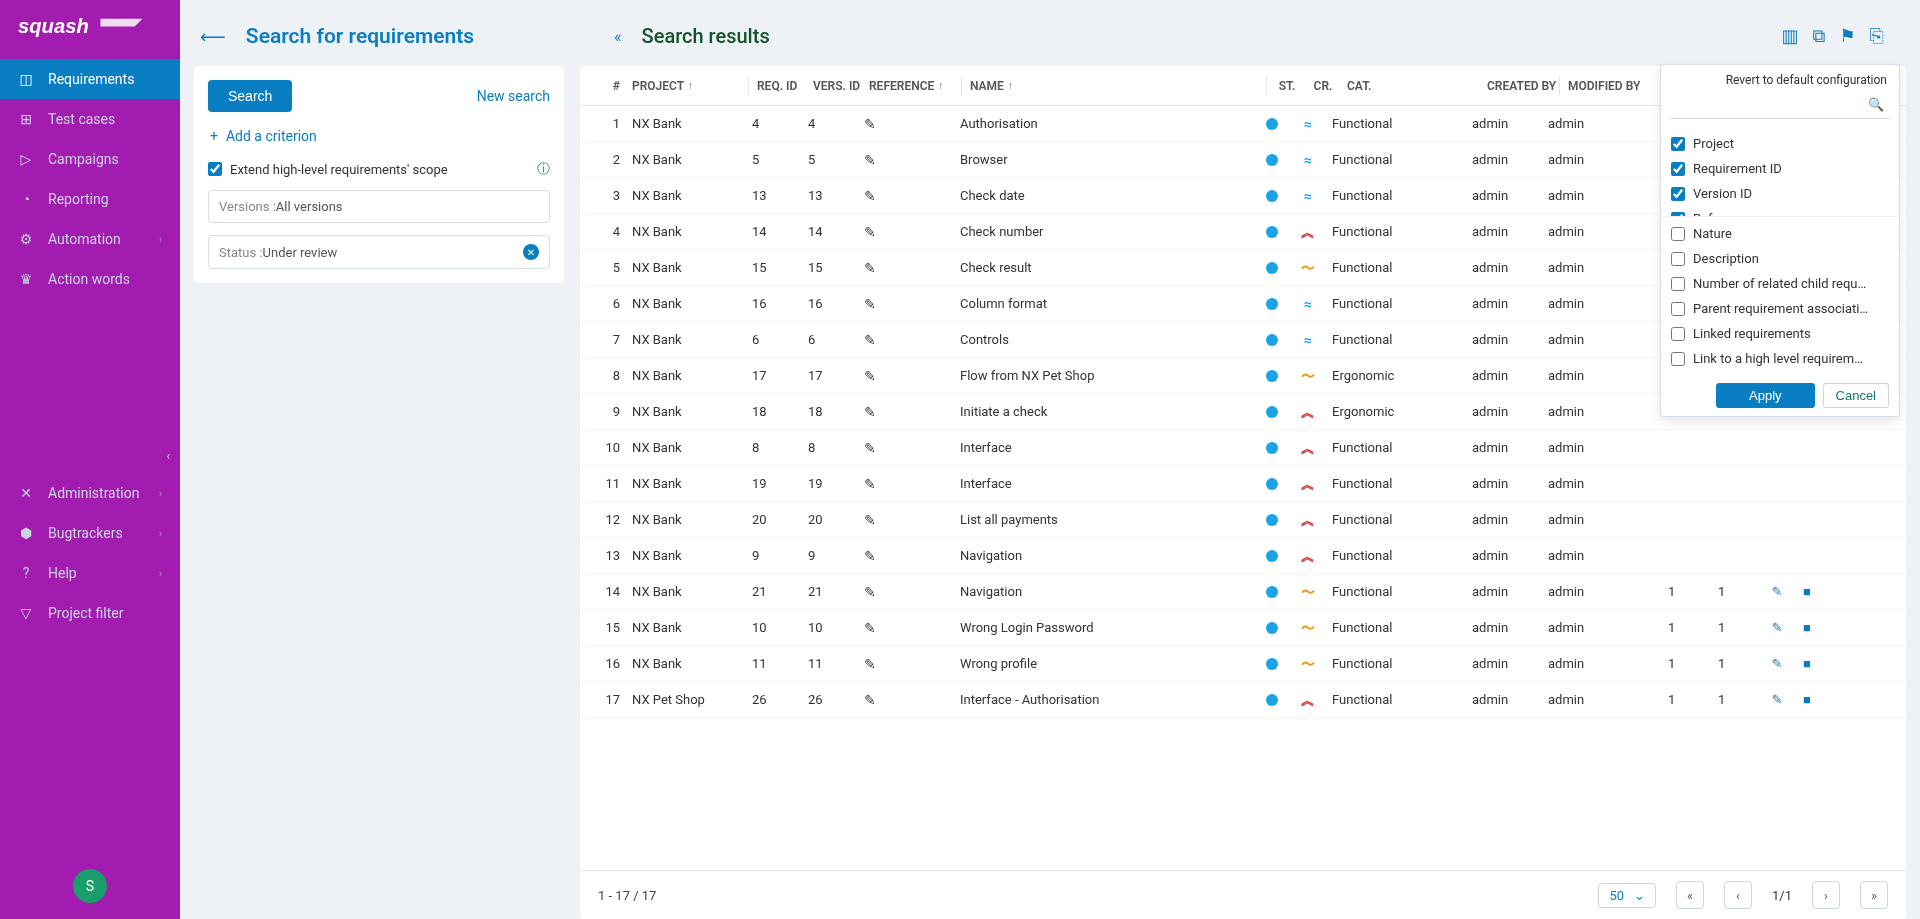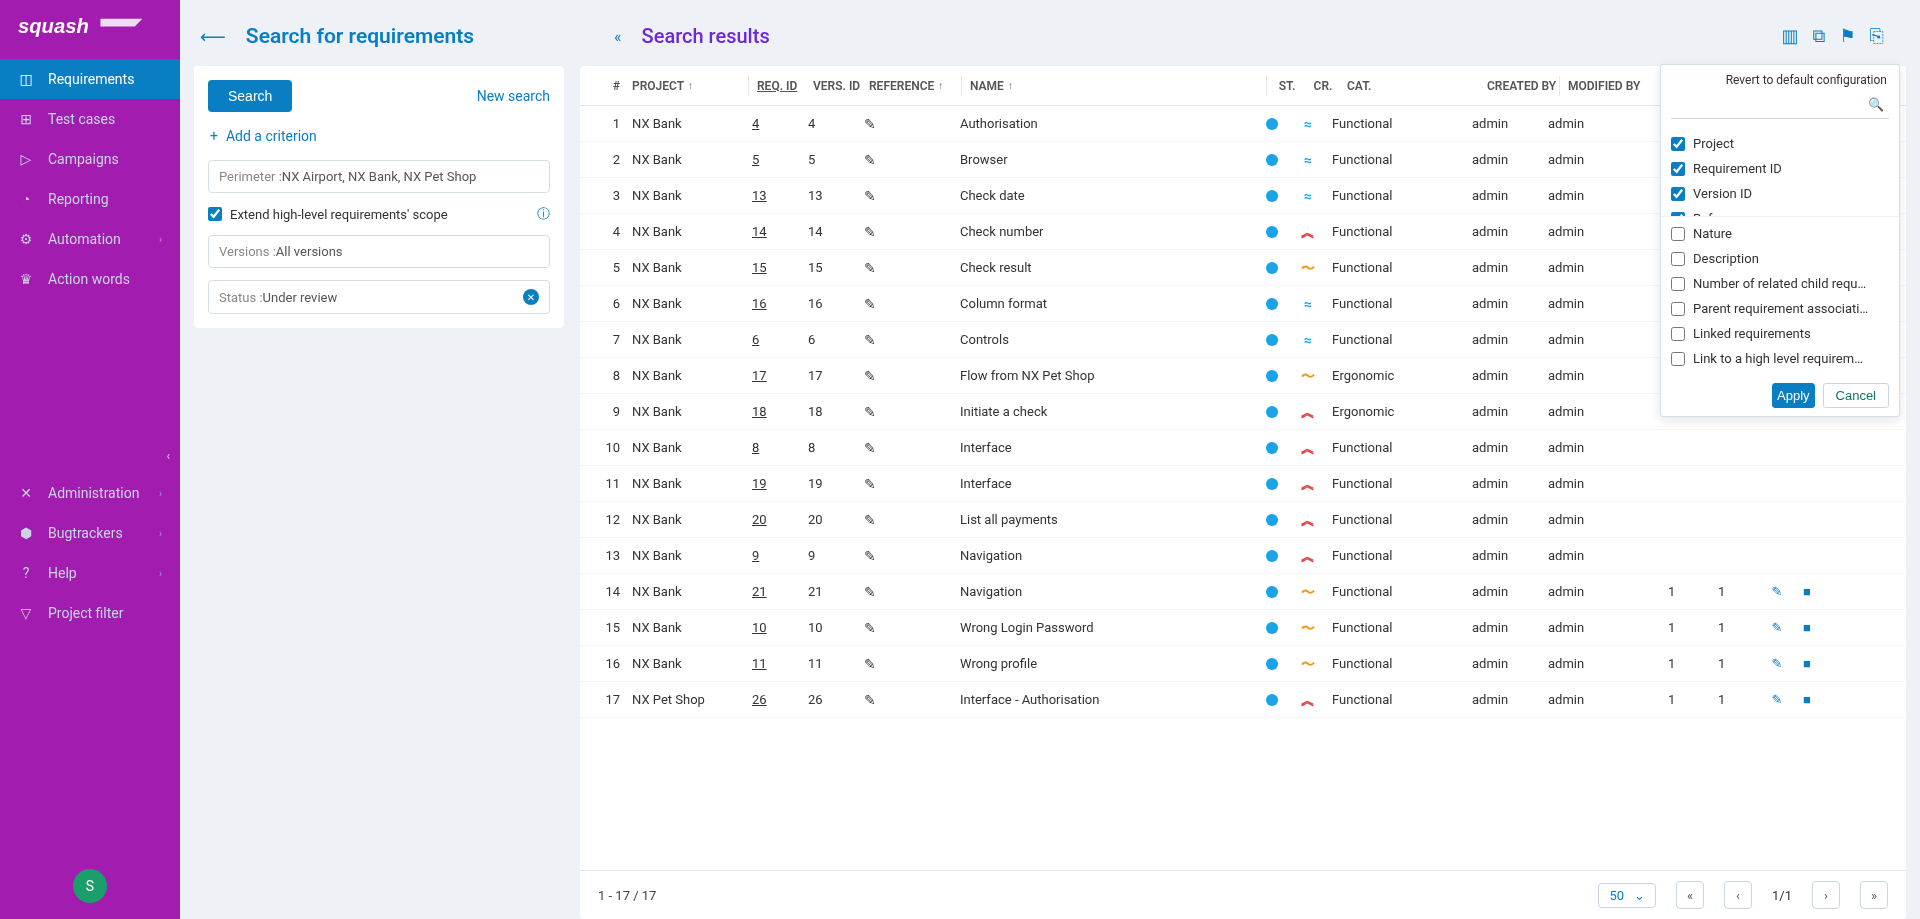--- a/index.html
+++ b/index.html
@@ -20,21 +20,21 @@
 .avatar-row { padding: 16px; display: flex; justify-content: center; }
 .avatar { width: 34px; height: 34px; border-radius: 50%; background: #1a9e6b; color: #fff; display: flex; align-items: center; justify-content: center; font-size: 14px; }
 
 
 .main { flex: 1; display: flex; flex-direction: column; padding: 10px 14px 0 14px; position: relative; }
 .header-row { display: flex; align-items: center; gap: 20px; padding: 14px 6px 18px 6px; }
 .header-back { color: #0a7ec2; font-size: 18px; }
 .header-title { color: #0a7ec2; font-size: 21px; font-weight: 600; }
 .header-sep { width: 100px; }
 .header-sub-back { color: #0a7ec2; font-size: 16px; }
-.header-subtitle { color: #6d28d9; font-size: 20px; font-weight: 500; }
+.header-subtitle { color: #14532d; font-size: 20px; font-weight: 500; }
 .toolbar-icons { margin-left: auto; display: flex; gap: 14px; color: #0a7ec2; padding-right: 16px; font-size: 18px; }
 
 .content { display: flex; flex: 1; gap: 16px; min-height: 0; }
 .criteria-panel { width: 370px; background: #fff; border-radius: 4px; padding: 14px; display: flex; flex-direction: column; gap: 12px; align-self: flex-start; }
 .crit-top { display: flex; align-items: center; justify-content: space-between; }
 .btn-search { background: #0a7ec2; color: #fff; border: none; padding: 8px 20px; border-radius: 4px; font-size: 14px; cursor: pointer; }
 .link-newsearch { color: #0a7ec2; font-size: 14px; cursor: pointer; }
 .add-crit { color: #0a7ec2; font-size: 14px; display: flex; align-items: center; gap: 8px; cursor: pointer; padding: 4px 2px; }
 .crit-box { border: 1px solid #d5dde6; border-radius: 4px; padding: 8px 10px; font-size: 13px; color: #555; display: flex; align-items: center; }
 .crit-label { color: #888; }
@@ -43,21 +43,21 @@
 .crit-help { margin-left: auto; color: #0a7ec2; }
 .crit-remove { margin-left: auto; width: 16px; height: 16px; border-radius: 50%; background: #0a7ec2; color: #fff; font-size: 10px; display: flex; align-items: center; justify-content: center; cursor: pointer; }
 
 .table-panel { flex: 1; background: #fff; border-radius: 4px; display: flex; flex-direction: column; min-height: 0; }
 .thead { display: flex; border-bottom: 1px solid #e3e8ef; padding: 0 6px; font-size: 12px; color: #555; font-weight: 600; height: 40px; align-items: center; }
 .tbody { flex: 1; overflow-y: auto; }
 .trow { display: flex; padding: 0 6px; height: 36px; align-items: center; font-size: 13px; color: #333; border-bottom: 1px solid #f4f6f9; }
 .cell { padding: 0 6px; overflow: hidden; text-overflow: ellipsis; white-space: nowrap; display: flex; align-items: center; }
 .c-num   { width: 40px; justify-content: flex-end; }
 .c-proj  { width: 120px; }
-.c-reqid { width: 56px; text-decoration: underline; }
+.c-reqid { width: 56px; }
 .c-vers  { width: 56px; }
 .c-ref   { width: 96px; }
 .c-name  { width: 300px; }
 .c-st    { width: 36px; justify-content: center; }
 .c-cr    { width: 36px; justify-content: center; }
 .c-cat   { width: 140px; }
 .c-by    { width: 76px; }
 .c-by2   { width: 120px; }
 .c-vi    { width: 50px; }
 .c-vi2   { width: 50px; }
@@ -81,21 +81,21 @@
 .popover { position: absolute; top: 64px; right: 20px; width: 240px; background: #fff; border: 1px solid #d5dde6; border-radius: 3px; box-shadow: 0 4px 12px rgba(0,0,0,.1); z-index: 10; }
 .popover-title { font-size: 12px; padding: 8px 12px 4px; color: #333; text-align: right; }
 .popover-search { padding: 4px 10px 8px; position: relative; }
 .popover-search input { width: 100%; border: none; border-bottom: 1px solid #c9d5e3; padding: 4px 22px 4px 2px; font-size: 13px; outline: none; }
 .popover-search .sicon { position: absolute; right: 14px; top: 6px; color: #555; }
 .popover-list { max-height: 90px; overflow-y: auto; padding: 4px 10px 4px 10px; border-bottom: 1px solid #eef1f6; }
 .popover-list2 { max-height: 160px; overflow-y: auto; padding: 4px 10px 4px 10px; }
 .pitem { display: flex; align-items: center; gap: 8px; padding: 5px 0; font-size: 13px; color: #333; }
 .pitem input { accent-color: #0a7ec2; width: 14px; height: 14px; }
 .popover-actions { display: flex; justify-content: flex-end; gap: 8px; padding: 8px 10px; }
-.btn-apply { background: #0a7ec2; color: #fff; border: 1px solid #0a7ec2; border-radius: 3px; padding: 4px 4px; font-size: 13px; cursor: pointer; }
+.btn-apply { background: #0a7ec2; color: #fff; border: 1px solid #0a7ec2; border-radius: 3px; padding: 4px 32px; font-size: 13px; cursor: pointer; }
 .btn-cancel { background: #fff; color: #0f766e; border: 1px solid #c9d5e3; border-radius: 3px; padding: 4px 12px; font-size: 13px; cursor: pointer; }
 .popover-list::-webkit-scrollbar, .popover-list2::-webkit-scrollbar { width: 10px; }
 .popover-list::-webkit-scrollbar-thumb, .popover-list2::-webkit-scrollbar-thumb { background: #c2c9d2; border-radius: 4px; }
 </style>
 </head>
 <body>
 
 <div class="app">
   <aside class="sidebar">
     <div class="logo">
@@ -176,24 +176,20 @@
     <div class="content">
       <section class="criteria-panel">
         <div class="crit-top">
           <button class="btn-search">Search</button>
           <span class="link-newsearch">New search</span>
         </div>
         <div class="add-crit">
           <span>+</span>
           <span>Add a criterion</span>
         </div>
-        <div class="crit-box">
-          <span class="crit-label">Perimeter : </span>
-          <span>NX Airport, NX Bank, NX Pet Shop</span>
-        </div>
         <label class="crit-check">
           <input type="checkbox" checked="" style="">
           <span>Extend high-level requirements' scope</span>
           <span class="crit-help">ⓘ</span>
         </label>
         <div class="crit-box">
           <span class="crit-label">Versions : </span>
           <span>All versions</span>
         </div>
         <div class="crit-box">

